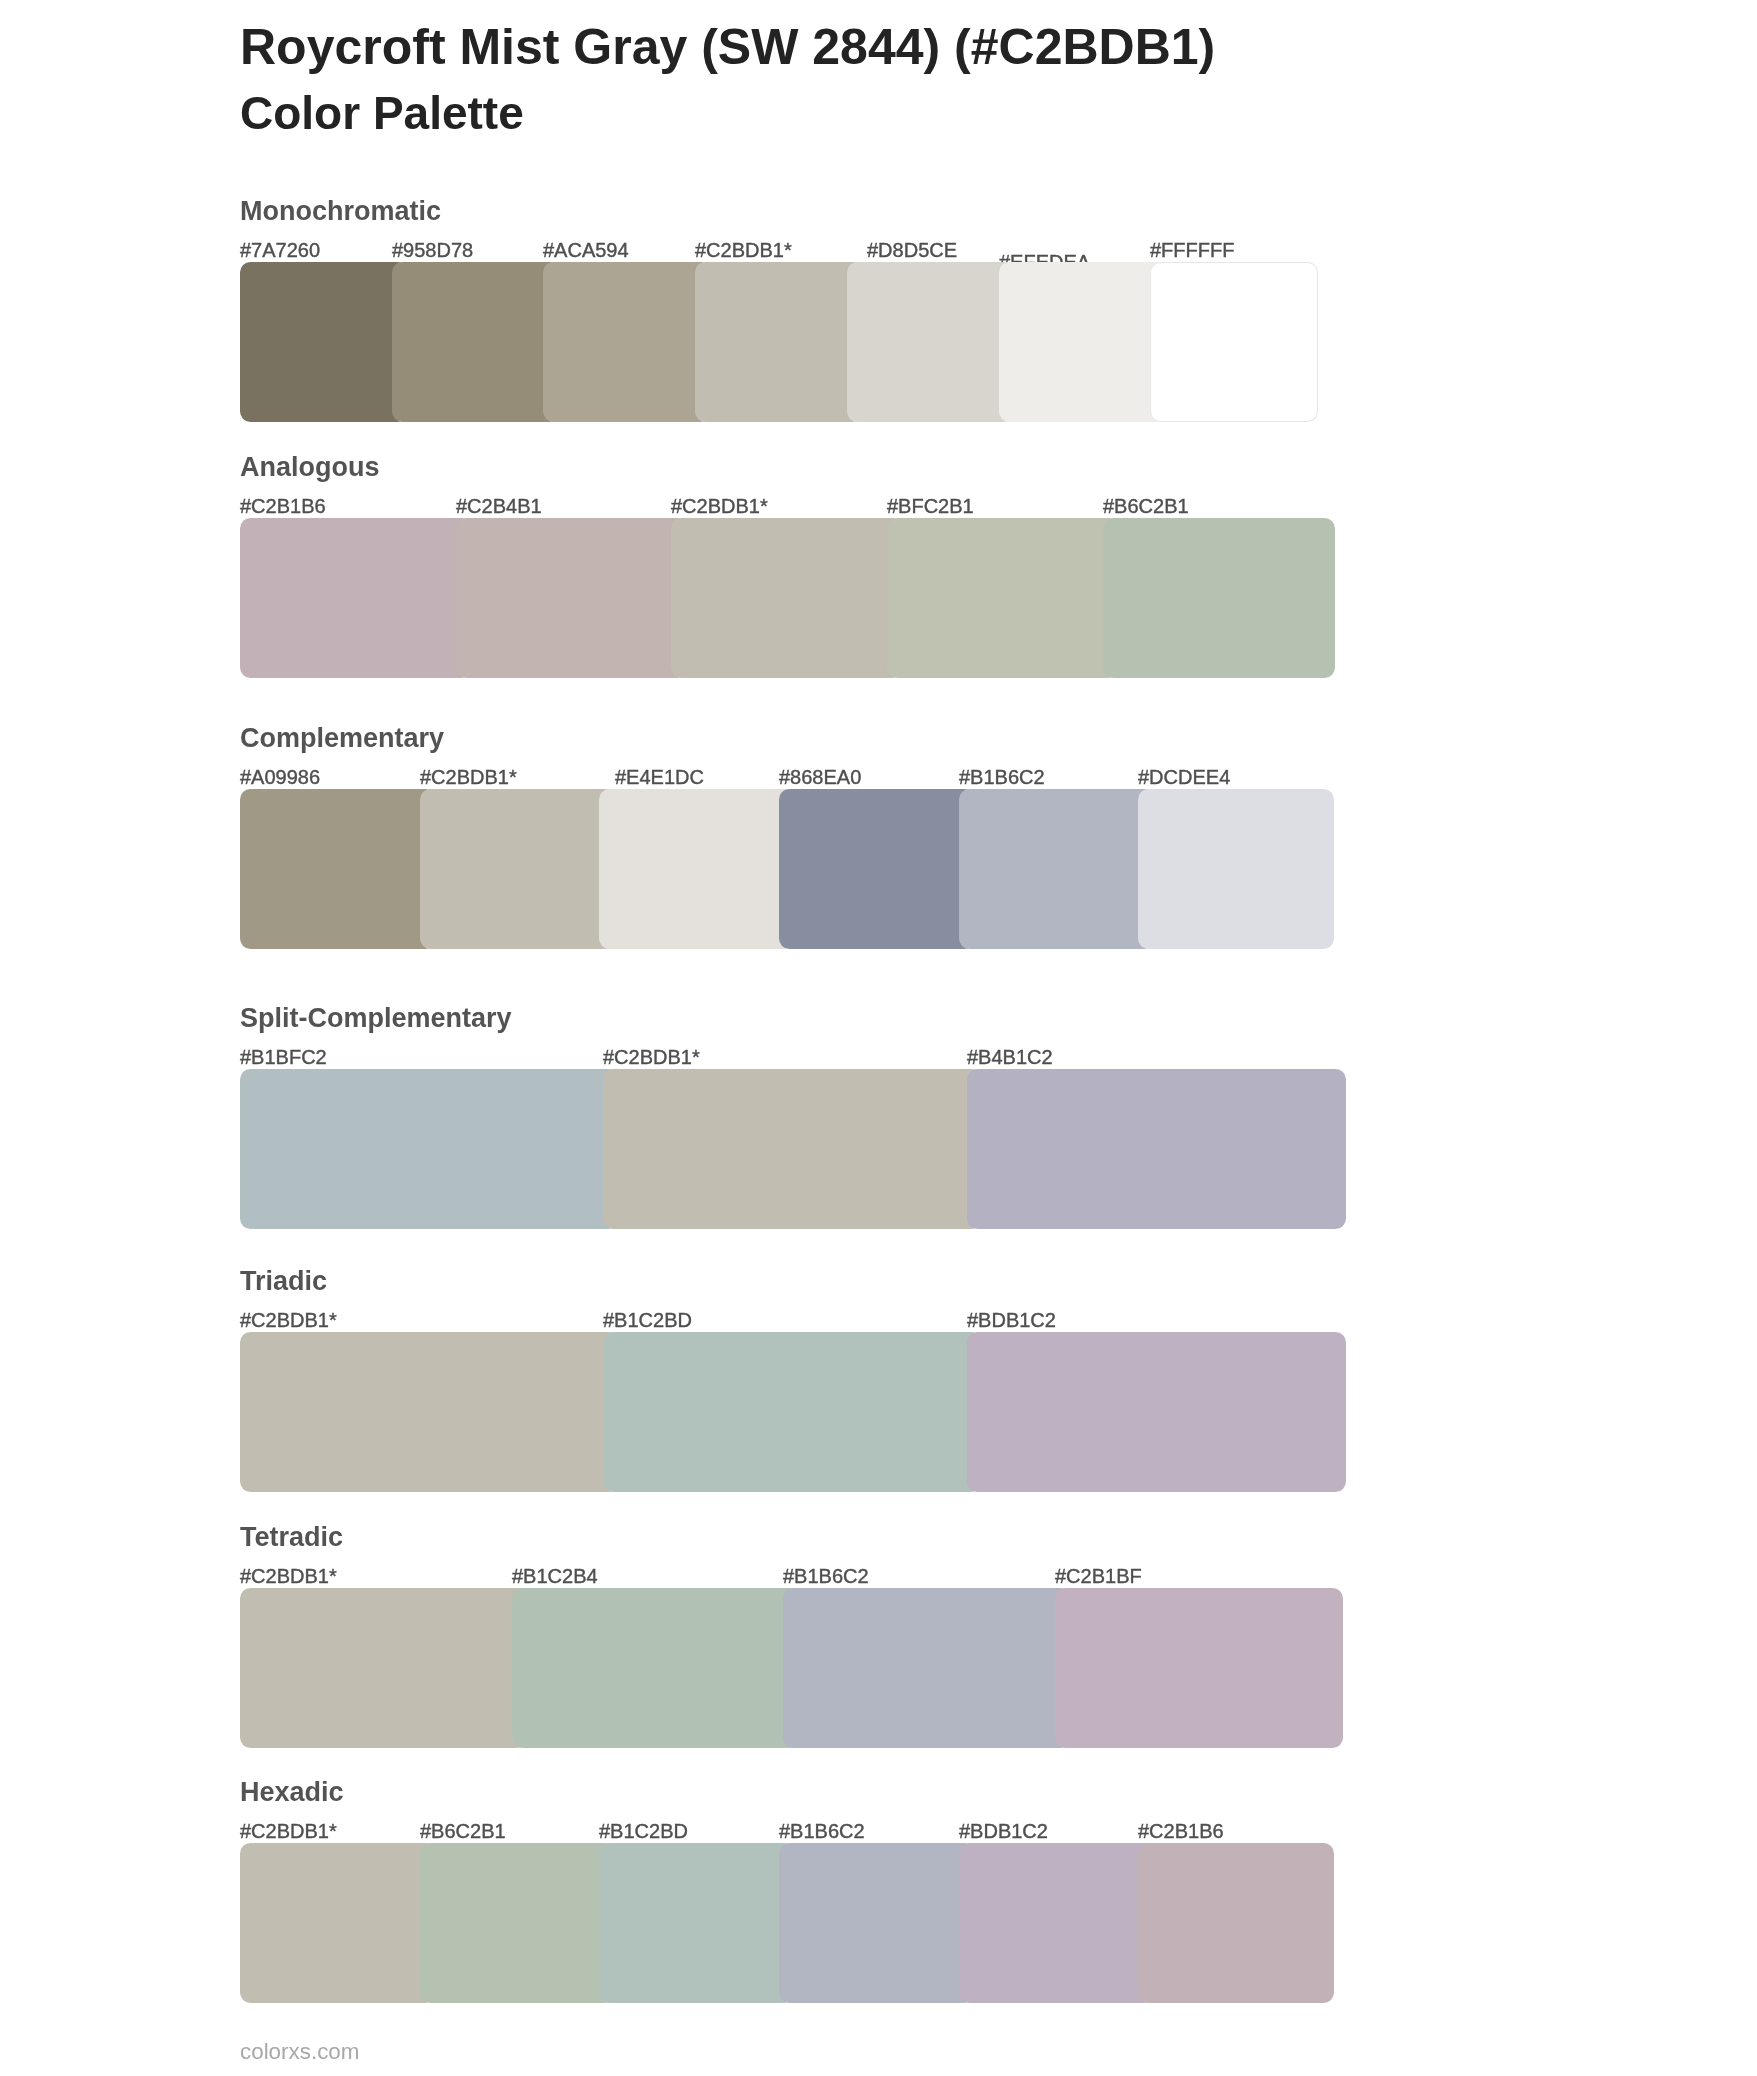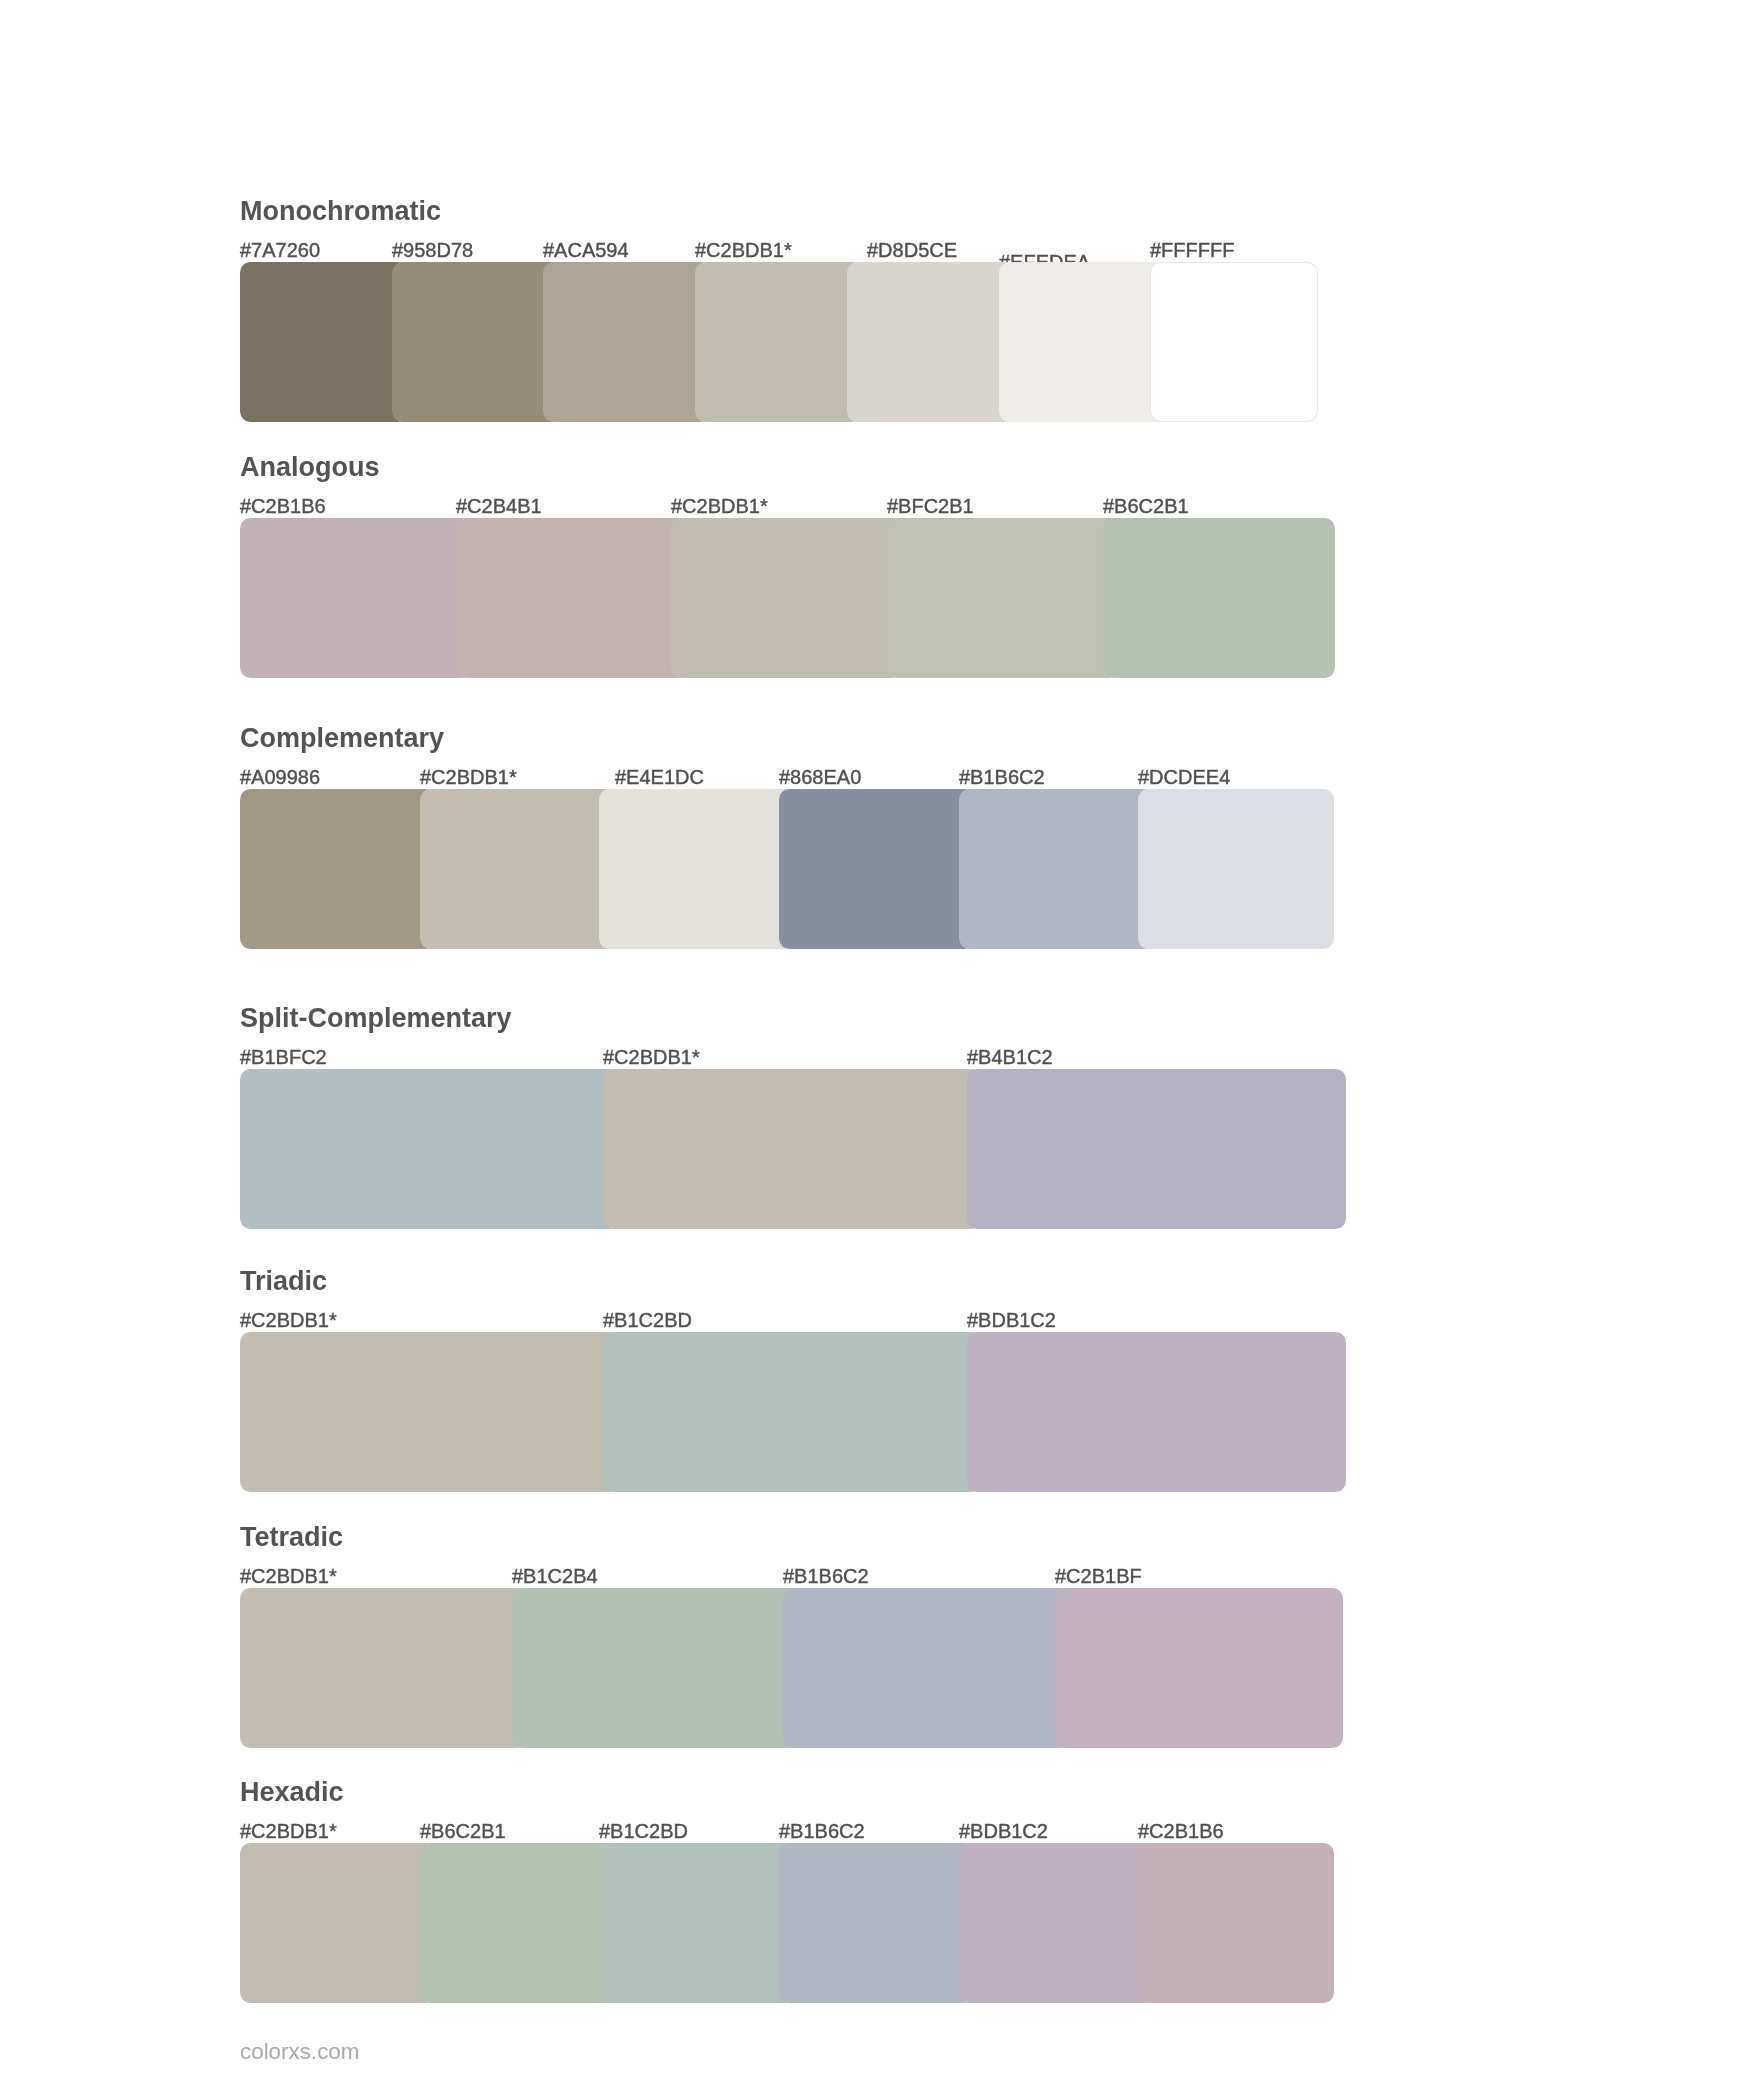--- a/index.html
+++ b/index.html
@@ -29,20 +29,22 @@
 
   
   #footer { position:absolute; left:240px; top:2041px; font-size:22.4px; line-height:22.4px;
             color:#a8a8a8; white-space:nowrap; }
 </style>
 </head>
 <body>
 
 <div class="page">
 
+  <h1 id="title-line1" class="h-line">Roycroft Mist Gray (SW 2844) (#C2BDB1)</h1>
+  <div id="title-line2" class="h-line">Color Palette</div>
 
   <div id="sections">
       <div class="section" style="top: 262px;">
         <div class="sec-title">Monochromatic</div>
         <div class="labels">
           <span class="label" style="left: 0px;">#7A7260</span>
           <span class="label" style="left: 152px;">#958D78</span>
           <span class="label" style="left: 303px;">#ACA594</span>
           <span class="label" style="left: 455px;">#C2BDB1*</span>
           <span class="label" style="left: 607px; margin-left: 20px;">#D8D5CE</span>

